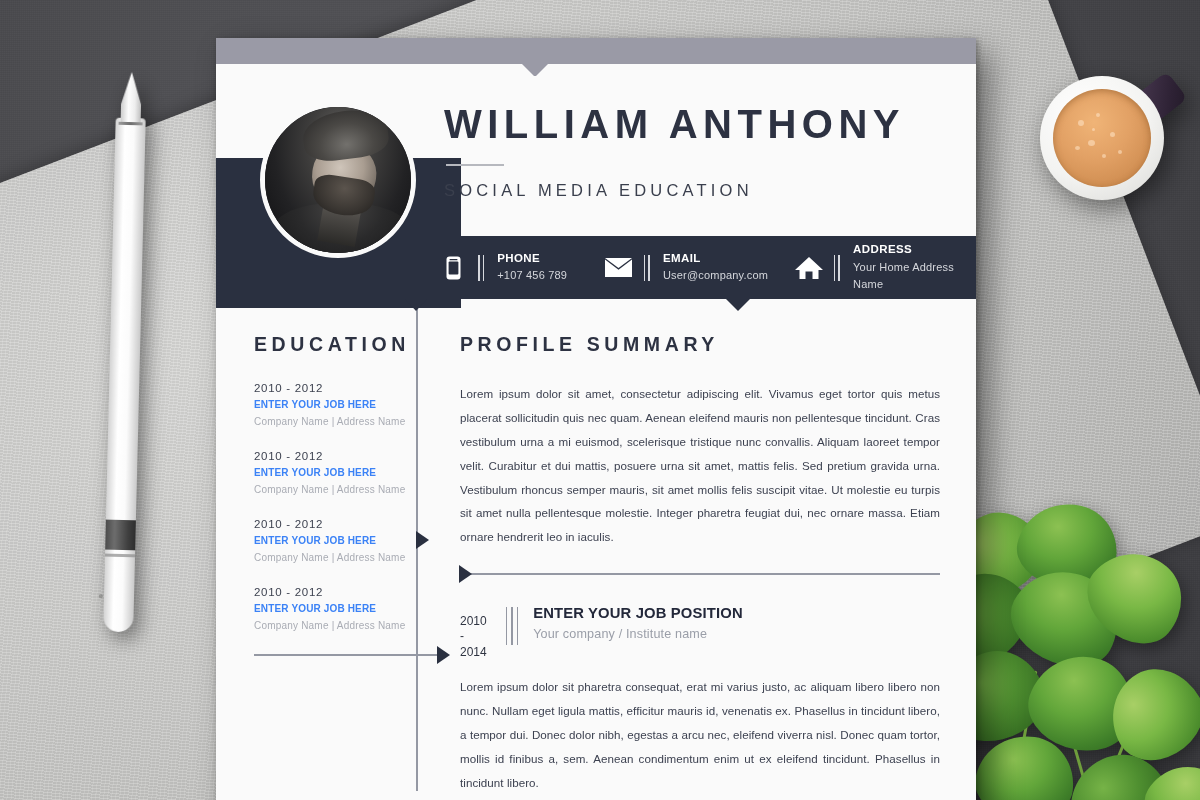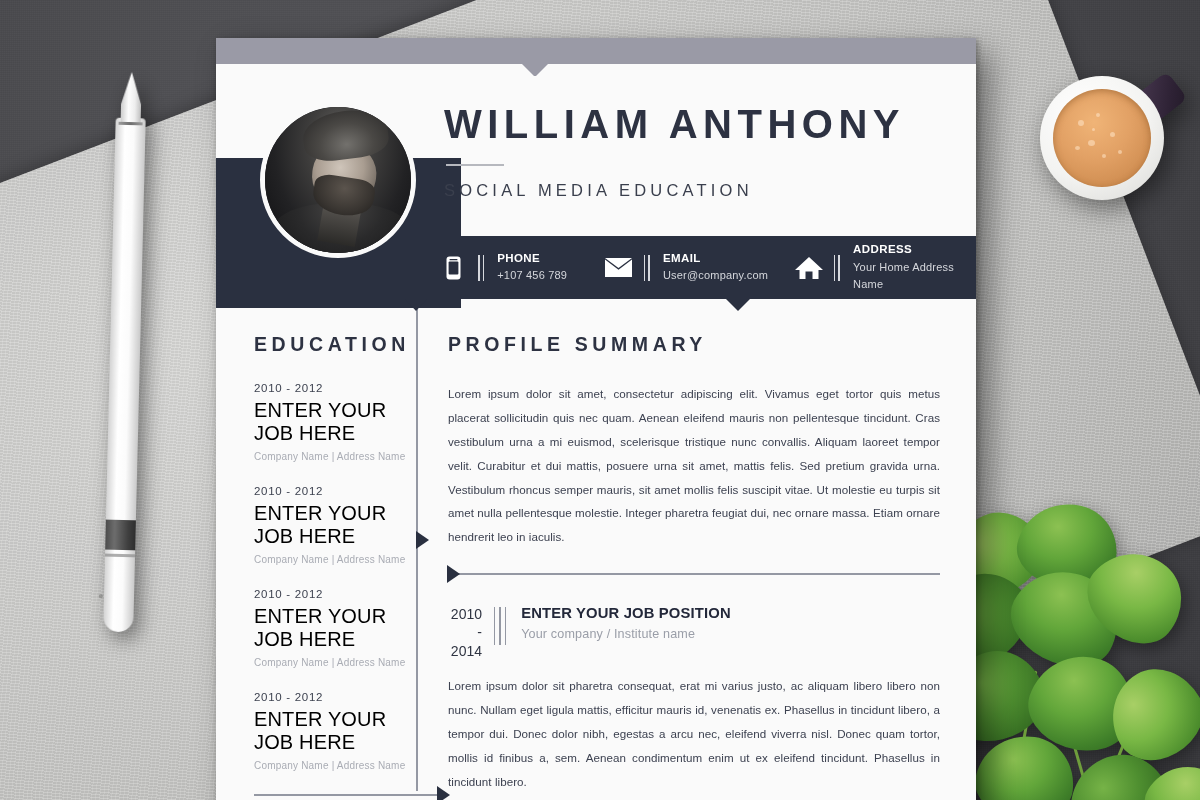--- a/index.html
+++ b/index.html
@@ -190,30 +190,30 @@
   .divider-v .tri-top {
     position:absolute; left:-11px; top:0; width:0; height:0;
     border-left:11px solid transparent; border-right:11px solid transparent;
     border-top:12px solid #2a3040;
   }
   .divider-v .tri-mid {
     position:absolute; left:0px; top:232px; width:0; height:0;
     border-top:9px solid transparent; border-bottom:9px solid transparent;
     border-left:13px solid #2a3040;
   }
-  .col-right { flex:1; padding:34px 36px 0 32px; }
+  .col-right { flex:1; padding:34px 36px 0 44px; }
 
   .sec-title {
     font-size:19.5px; font-weight:700; letter-spacing:4.6px; color:#2d3242;
     margin-bottom:26px;
   }
 
   .edu-item { margin-bottom:23px; }
   .edu-date { font-size:11.5px; color:#3d4250; letter-spacing:.7px; margin-bottom:5px; }
-  .edu-job { font-size:20px; font-weight:400; color:#000000; letter-spacing:.15px; margin-bottom:6px; }
+  .edu-job { font-size:10px; font-weight:700; color:#3b82f6; letter-spacing:.15px; margin-bottom:6px; }
   .edu-comp { font-size:10px; color:#a9acb4; letter-spacing:.2px; }
 
   .divider-h-left {
     position:relative; width:183px; height:1.5px; background:#9498a3;
     margin:9px 0 0 0;
   }
   .divider-h-left .tri {
     position:absolute; right:-13px; top:-8px; width:0; height:0;
     border-top:9px solid transparent; border-bottom:9px solid transparent;
     border-left:13px solid #2a3040;
@@ -228,21 +228,21 @@
     position:relative; height:1.5px; background:#9498a3; margin:24px 0 30px 0;
   }
   .divider-h-right .tri {
     position:absolute; left:-1px; top:-8px; width:0; height:0;
     border-top:9px solid transparent; border-bottom:9px solid transparent;
     border-left:13px solid #2a3040;
   }
 
   .exp-head { display:flex; align-items:flex-start; margin-bottom:14px; }
   .exp-years {
-    width:34px; font-size:14px; color:#2f3442; line-height:1.32; text-align:right;
+    width:34px; font-size:12px; color:#2f3442; line-height:1.32; text-align:left;margin-top:9px;
   }
   .exp-bars { display:flex; gap:4px; margin:2px 15px 0 12px; }
   .exp-bars i { display:block; width:1.4px; height:38px; background:#9498a3; }
   .exp-pos { font-size:14.8px; font-weight:700; color:#23283a; letter-spacing:.15px; margin-bottom:6px; }
   .exp-comp { font-size:12.6px; color:#9a9ea8; letter-spacing:.15px; }
 </style>
 </head>
 <body>
 
 <div class="scene">

